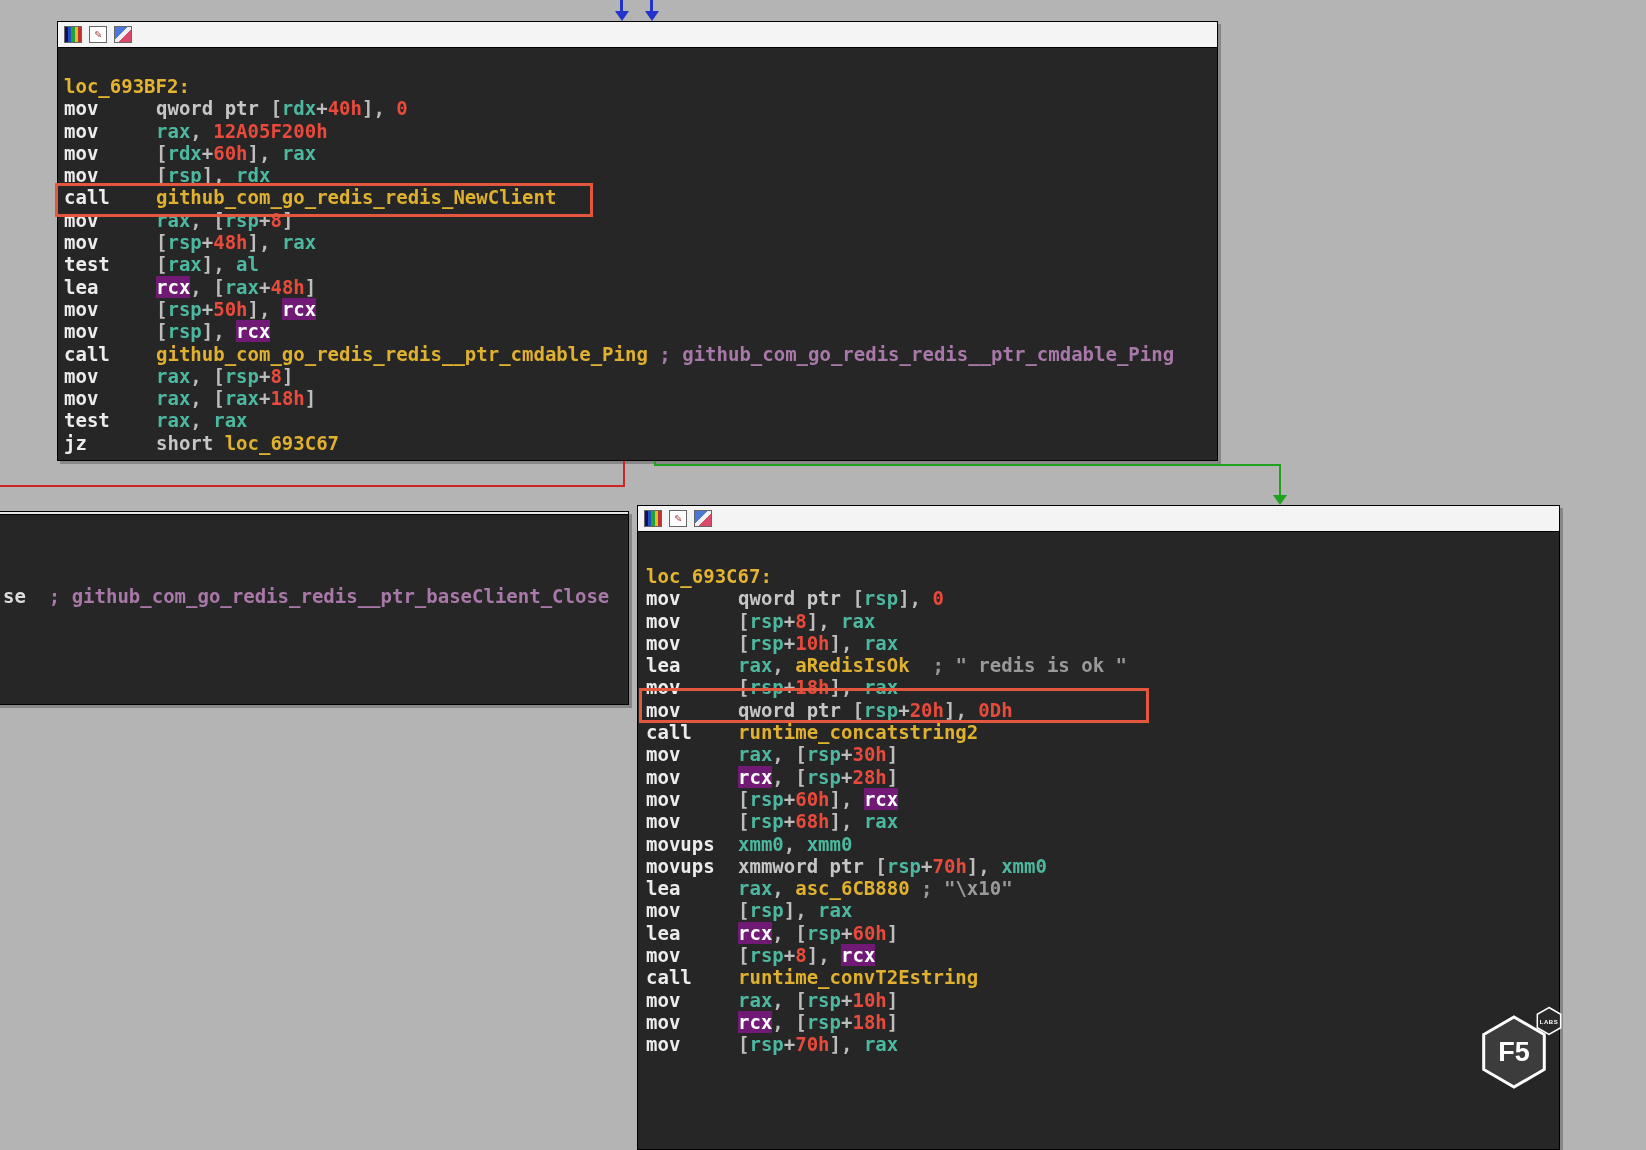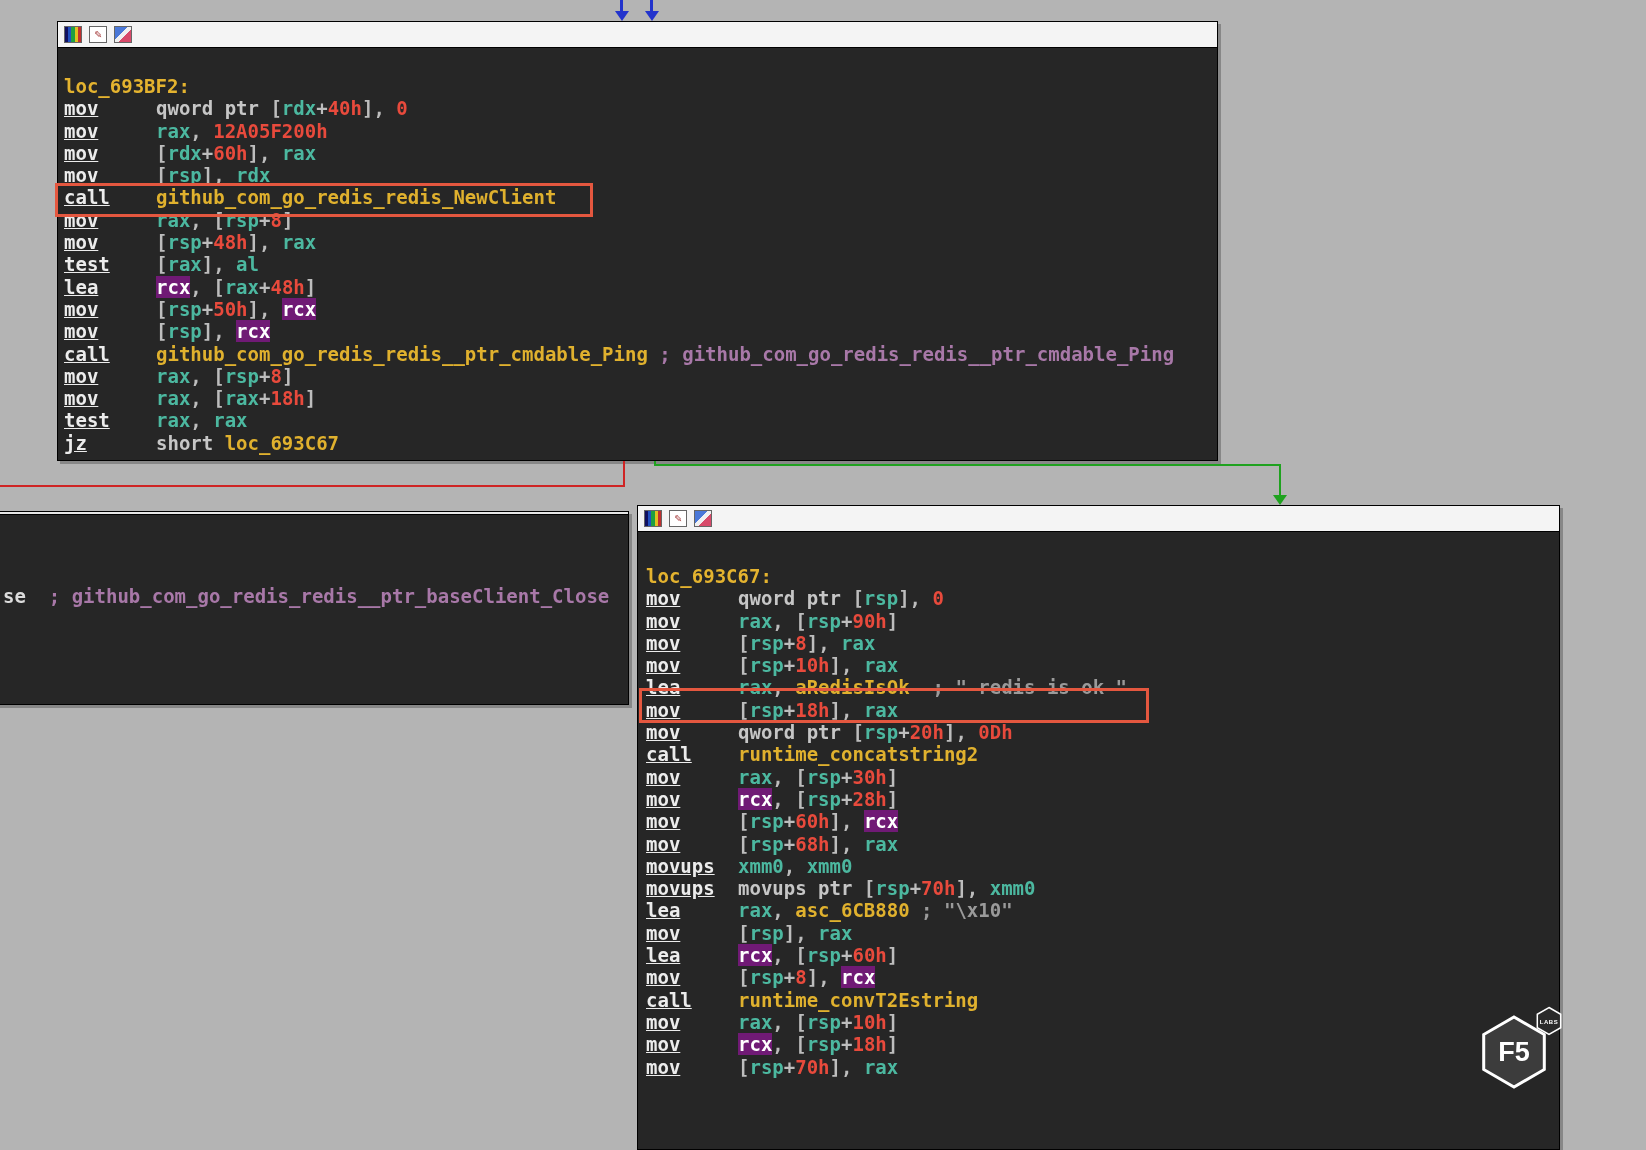--- a/index.html
+++ b/index.html
@@ -25,21 +25,21 @@
   }
   .icon-colors { background:linear-gradient(90deg,#101060 0 20%,#2050c0 20% 40%,#20a040 40% 60%,#e0c020 60% 80%,#c03030 80%); }
   .icon-edit   { color:#a03030; }
   .icon-sync   { background:linear-gradient(135deg,#4a78d8 0 40%,#f0f0f0 40% 60%,#d84a6a 60%); }
   .top-sliver { position:absolute; left:0; top:0; right:0; height:3px; background:#e6e6e6; border-bottom:1px solid #000; }
   .code {
     position:absolute; left:0; right:0; bottom:0; overflow:hidden;
   }
   .code-line { height:22.3px; line-height:22.3px; font-size:19px; white-space:pre; }
   .seg-label { color:#e4b32f; }
-  .seg-mn    { color:#ececec; display:inline-block; min-width:92px;text-decoration:underline; }
+  .seg-mn    { color:#ececec; display:inline-block; min-width:92px; }
   .seg-kw    { color:#c6c6c6;text-align:right; }
   .seg-p     { color:#bdbdbd; }
   .seg-r     { color:#4cb8a0; }
   .seg-n     { color:#e84a3c; }
   .seg-f     { color:#e0b12e; }
   .seg-c     { color:#a878a8; }
   .seg-s     { color:#9a9a9a; }
   .seg-w     { color:#dcdcdc; }
   .seg-hl    { color:#ffffff; background:#701a75; }
   .edge { position:absolute; z-index:5; }
@@ -105,33 +105,32 @@
 
   <div class="node" style="left:637px; top:505px; width:923px; height:645px;">
     <div class="titlebar">
       <span class="tb-icon icon-colors"></span>
       <span class="tb-icon icon-edit">✎</span>
       <span class="tb-icon icon-sync"></span>
     </div>
     <div class="code" style="top:27px; padding:32px 6px 0 8px;">
         <div class="code-line"><span class="seg-label">loc_693C67:</span></div>
         <div class="code-line"><span class="seg-mn">mov</span><span class="seg-kw">qword ptr </span><span class="seg-p">[</span><span class="seg-r">rsp</span><span class="seg-p">], </span><span class="seg-n">0</span></div>
-        <div class="code-line"><span class="seg-mn">mov</span><span class="seg-r">rax</span><span class="seg-p">, [</span><span class="seg-r">rsp</span><span class="seg-p">+</span><span class="seg-n">90h</span><span class="seg-p">]</span></div>
         <div class="code-line"><span class="seg-mn">mov</span><span class="seg-p">[</span><span class="seg-r">rsp</span><span class="seg-p">+</span><span class="seg-n">8</span><span class="seg-p">], </span><span class="seg-r">rax</span></div>
         <div class="code-line"><span class="seg-mn">mov</span><span class="seg-p">[</span><span class="seg-r">rsp</span><span class="seg-p">+</span><span class="seg-n">10h</span><span class="seg-p">], </span><span class="seg-r">rax</span></div>
         <div class="code-line"><span class="seg-mn">lea</span><span class="seg-r">rax</span><span class="seg-p">, </span><span class="seg-f">aRedisIsOk</span><span class="seg-p">  </span><span class="seg-s">; " redis is ok "</span></div>
         <div class="code-line"><span class="seg-mn">mov</span><span class="seg-p">[</span><span class="seg-r">rsp</span><span class="seg-p">+</span><span class="seg-n">18h</span><span class="seg-p">], </span><span class="seg-r">rax</span></div>
         <div class="code-line"><span class="seg-mn">mov</span><span class="seg-kw">qword ptr </span><span class="seg-p">[</span><span class="seg-r">rsp</span><span class="seg-p">+</span><span class="seg-n">20h</span><span class="seg-p">], </span><span class="seg-n">0Dh</span></div>
         <div class="code-line"><span class="seg-mn">call</span><span class="seg-f">runtime_concatstring2</span></div>
         <div class="code-line"><span class="seg-mn">mov</span><span class="seg-r">rax</span><span class="seg-p">, [</span><span class="seg-r">rsp</span><span class="seg-p">+</span><span class="seg-n">30h</span><span class="seg-p">]</span></div>
         <div class="code-line"><span class="seg-mn">mov</span><span class="seg-hl">rcx</span><span class="seg-p">, [</span><span class="seg-r">rsp</span><span class="seg-p">+</span><span class="seg-n">28h</span><span class="seg-p">]</span></div>
         <div class="code-line"><span class="seg-mn">mov</span><span class="seg-p">[</span><span class="seg-r">rsp</span><span class="seg-p">+</span><span class="seg-n">60h</span><span class="seg-p">], </span><span class="seg-hl">rcx</span></div>
         <div class="code-line"><span class="seg-mn">mov</span><span class="seg-p">[</span><span class="seg-r">rsp</span><span class="seg-p">+</span><span class="seg-n">68h</span><span class="seg-p">], </span><span class="seg-r">rax</span></div>
         <div class="code-line"><span class="seg-mn">movups</span><span class="seg-r">xmm0</span><span class="seg-p">, </span><span class="seg-r">xmm0</span></div>
-        <div class="code-line"><span class="seg-mn">movups</span><span class="seg-kw">movups ptr </span><span class="seg-p">[</span><span class="seg-r">rsp</span><span class="seg-p">+</span><span class="seg-n">70h</span><span class="seg-p">], </span><span class="seg-r">xmm0</span></div>
+        <div class="code-line"><span class="seg-mn">movups</span><span class="seg-kw">xmmword ptr </span><span class="seg-p">[</span><span class="seg-r">rsp</span><span class="seg-p">+</span><span class="seg-n">70h</span><span class="seg-p">], </span><span class="seg-r">xmm0</span></div>
         <div class="code-line"><span class="seg-mn">lea</span><span class="seg-r">rax</span><span class="seg-p">, </span><span class="seg-f">asc_6CB880</span><span class="seg-p"> </span><span class="seg-s">; "\x10"</span></div>
         <div class="code-line"><span class="seg-mn">mov</span><span class="seg-p">[</span><span class="seg-r">rsp</span><span class="seg-p">], </span><span class="seg-r">rax</span></div>
         <div class="code-line"><span class="seg-mn">lea</span><span class="seg-hl">rcx</span><span class="seg-p">, [</span><span class="seg-r">rsp</span><span class="seg-p">+</span><span class="seg-n">60h</span><span class="seg-p">]</span></div>
         <div class="code-line"><span class="seg-mn">mov</span><span class="seg-p">[</span><span class="seg-r">rsp</span><span class="seg-p">+</span><span class="seg-n">8</span><span class="seg-p">], </span><span class="seg-hl">rcx</span></div>
         <div class="code-line"><span class="seg-mn">call</span><span class="seg-f">runtime_convT2Estring</span></div>
         <div class="code-line"><span class="seg-mn">mov</span><span class="seg-r">rax</span><span class="seg-p">, [</span><span class="seg-r">rsp</span><span class="seg-p">+</span><span class="seg-n">10h</span><span class="seg-p">]</span></div>
         <div class="code-line"><span class="seg-mn">mov</span><span class="seg-hl">rcx</span><span class="seg-p">, [</span><span class="seg-r">rsp</span><span class="seg-p">+</span><span class="seg-n">18h</span><span class="seg-p">]</span></div>
         <div class="code-line"><span class="seg-mn">mov</span><span class="seg-p">[</span><span class="seg-r">rsp</span><span class="seg-p">+</span><span class="seg-n">70h</span><span class="seg-p">], </span><span class="seg-r">rax</span></div>
       </div>
   </div>

